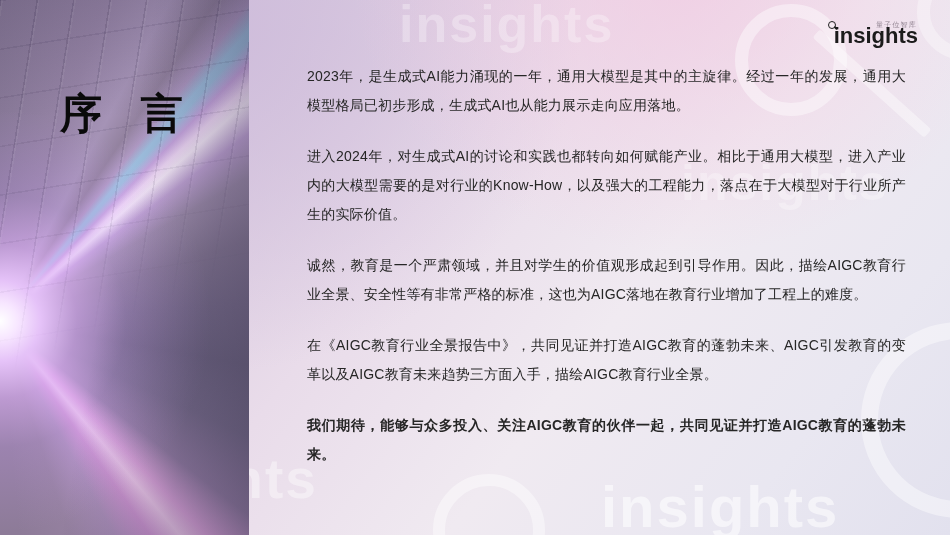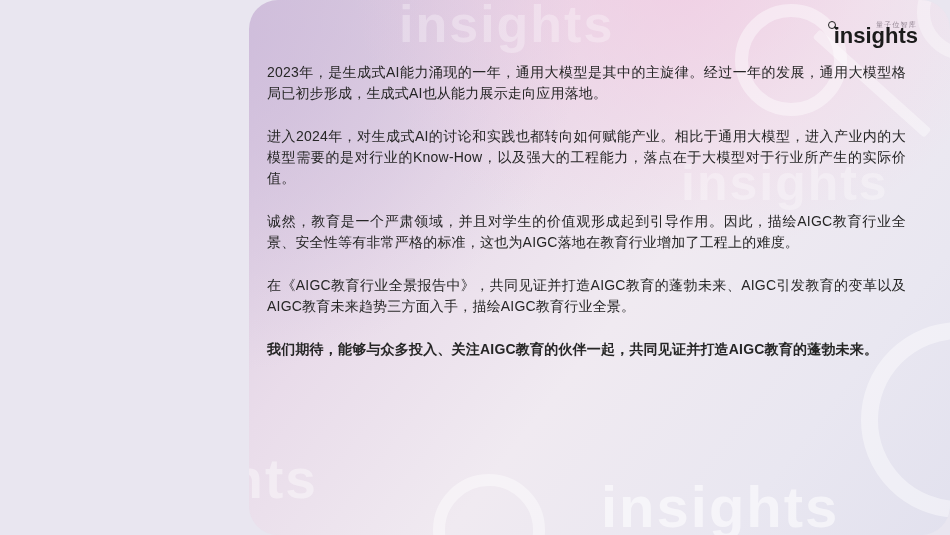--- a/index.html
+++ b/index.html
@@ -50,21 +50,20 @@
     letter-spacing:1px; word-spacing:25px; white-space:nowrap;
   }
 
   
   .right-panel {
     position:absolute; left:249px; top:0; width:701px; height:535px; overflow:hidden;
     background:
       radial-gradient(520px 430px at 62% -4%, rgba(242,203,226,.75), rgba(242,203,226,0) 64%),
       radial-gradient(680px 620px at -6% 6%, rgba(206,188,219,.95), rgba(206,188,219,0) 55%),
       linear-gradient(128deg, #d8c8de 0%, #e9dcea 30%, #f0eaf1 55%, #e9e7f1 80%, #e2e1ee 100%);
-    border-radius: 29px;
   }
 
   
   .wm { position:absolute; pointer-events:none; }
   .wm-text {
     color:rgba(255,255,255,.48); font-weight:700; letter-spacing:2px;
     font-size:56px; line-height:1;
   }
   .wm-ring { border-radius:50%; border:13px solid rgba(255,255,255,.42); }
   .wm-slash { background:rgba(255,255,255,.40); transform:rotate(42deg); border-radius:3px; }
@@ -97,30 +96,33 @@
   .q-ring::after {
     content:""; position:absolute; width:4px; height:1.6px; background:#222;
     right:-2.5px; bottom:-0.5px; transform:rotate(38deg);
   }
 
   
   .content {
     position:absolute; left:18px; top:62px; width:639px; z-index:4;
   }
   .content p {
-    font-size:14px; line-height:21px; color:#262626;
-    text-align:justify; margin-bottom:22px; letter-spacing:0.2px;
+    font-size:14px; line-height:29px; color:#262626;
+    text-align:justify; margin-bottom:22px; letter-spacing:0.2px;margin-left:40px;
   }
   .content p:last-child { margin-bottom:0;font-weight:bold; }
 </style>
 </head>
 <body>
 
 <div class="slide">
 
+  <div class="left-panel">
+    <h1 class="cover-title">序 言</h1>
+  </div>
 
   <div class="right-panel">
 
     <span class="wm wm-ring wm-ring-a"></span>
     <span class="wm wm-slash wm-slash-a"></span>
     <span class="wm wm-ring wm-ring-b"></span>
     <span class="wm wm-text wm-text-a">insights</span>
     <span class="wm wm-text wm-text-b">insights</span>
     <span class="wm wm-ring wm-ring-c"></span>
 

